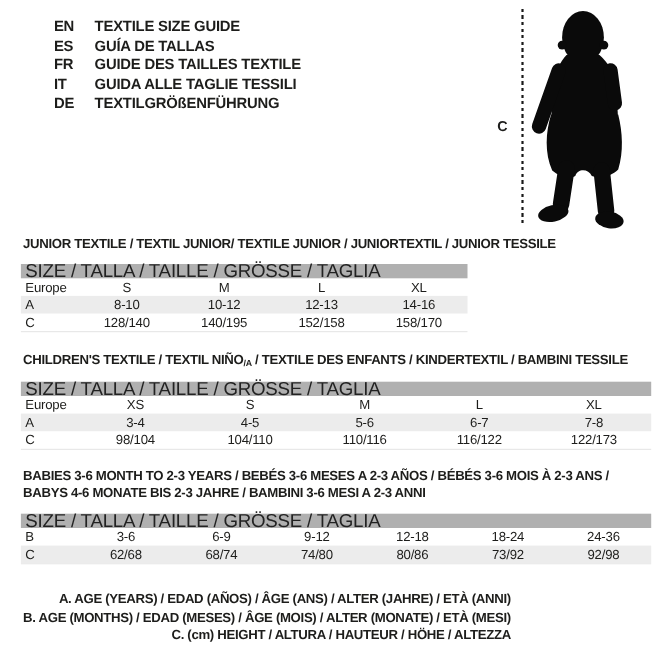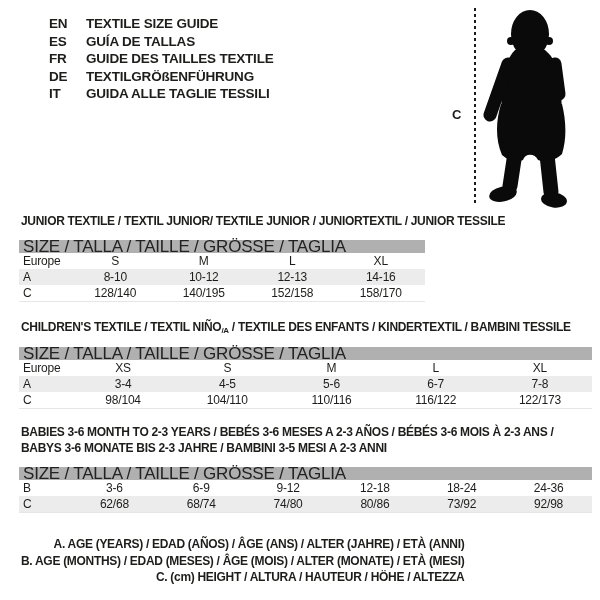--- a/index.html
+++ b/index.html
@@ -68,26 +68,26 @@
   </div>
   <div class="lang-row">
     <span class="lang-code">ES</span>
     <span class="lang-text">GUÍA DE TALLAS</span>
   </div>
   <div class="lang-row">
     <span class="lang-code">FR</span>
     <span class="lang-text">GUIDE DES TAILLES TEXTILE</span>
   </div>
   <div class="lang-row">
+    <span class="lang-code">IT</span>
+    <span class="lang-text">GUIDA ALLE TAGLIE TESSILI</span>
+  </div>
+  <div class="lang-row">
     <span class="lang-code">DE</span>
     <span class="lang-text">TEXTILGRÖßENFÜHRUNG</span>
-  </div>
-  <div class="lang-row">
-    <span class="lang-code">IT</span>
-    <span class="lang-text">GUIDA ALLE TAGLIE TESSILI</span>
   </div>
 </div>
 
 <div class="abs dash-line"></div>
 <div class="abs fig-c">C</div>
 <svg class="abs baby-svg" width="112" height="204" viewBox="0 0 112 204" fill="#0a0a0a">
 
   <ellipse cx="53" cy="26" rx="19" ry="24"></ellipse>
   <circle cx="34" cy="33" r="4"></circle>
   <circle cx="72" cy="33" r="4"></circle>
@@ -161,21 +161,21 @@
       <span class="cell">104/110</span>
       <span class="cell">110/116</span>
       <span class="cell">116/122</span>
       <span class="cell">122/173</span>
     </div>
   </div>
 </div>
 
 <div class="tsec" style="left:19px;top:425px;width:573px;height:90px;">
   <div class="t-title" style="top:0;">BABIES 3-6 MONTH TO 2-3 YEARS / BEBÉS 3-6 MESES A 2-3 AÑOS / BÉBÉS 3-6 MOIS À 2-3 ANS /</div>
-  <div class="t-title" style="top:16px;">BABYS 3-6 MONATE BIS 2-3 JAHRE / BAMBINI 3-5 MESI A 2-3 ANNI</div>
+  <div class="t-title" style="top:16px;">BABYS 4-6 MONATE BIS 2-3 JAHRE / BAMBINI 3-6 MESI A 2-3 ANNI</div>
   <div class="t-bar" style="top:42px;">SIZE / TALLA / TAILLE / GRÖSSE / TAGLIA</div>
   <div class="t-rows" style="top:55px;">
     <div class="trow cols7">
       <span class="cell label">B</span>
       <span class="cell">3-6</span>
       <span class="cell">6-9</span>
       <span class="cell">9-12</span>
       <span class="cell">12-18</span>
       <span class="cell">18-24</span>
       <span class="cell">24-36</span>

